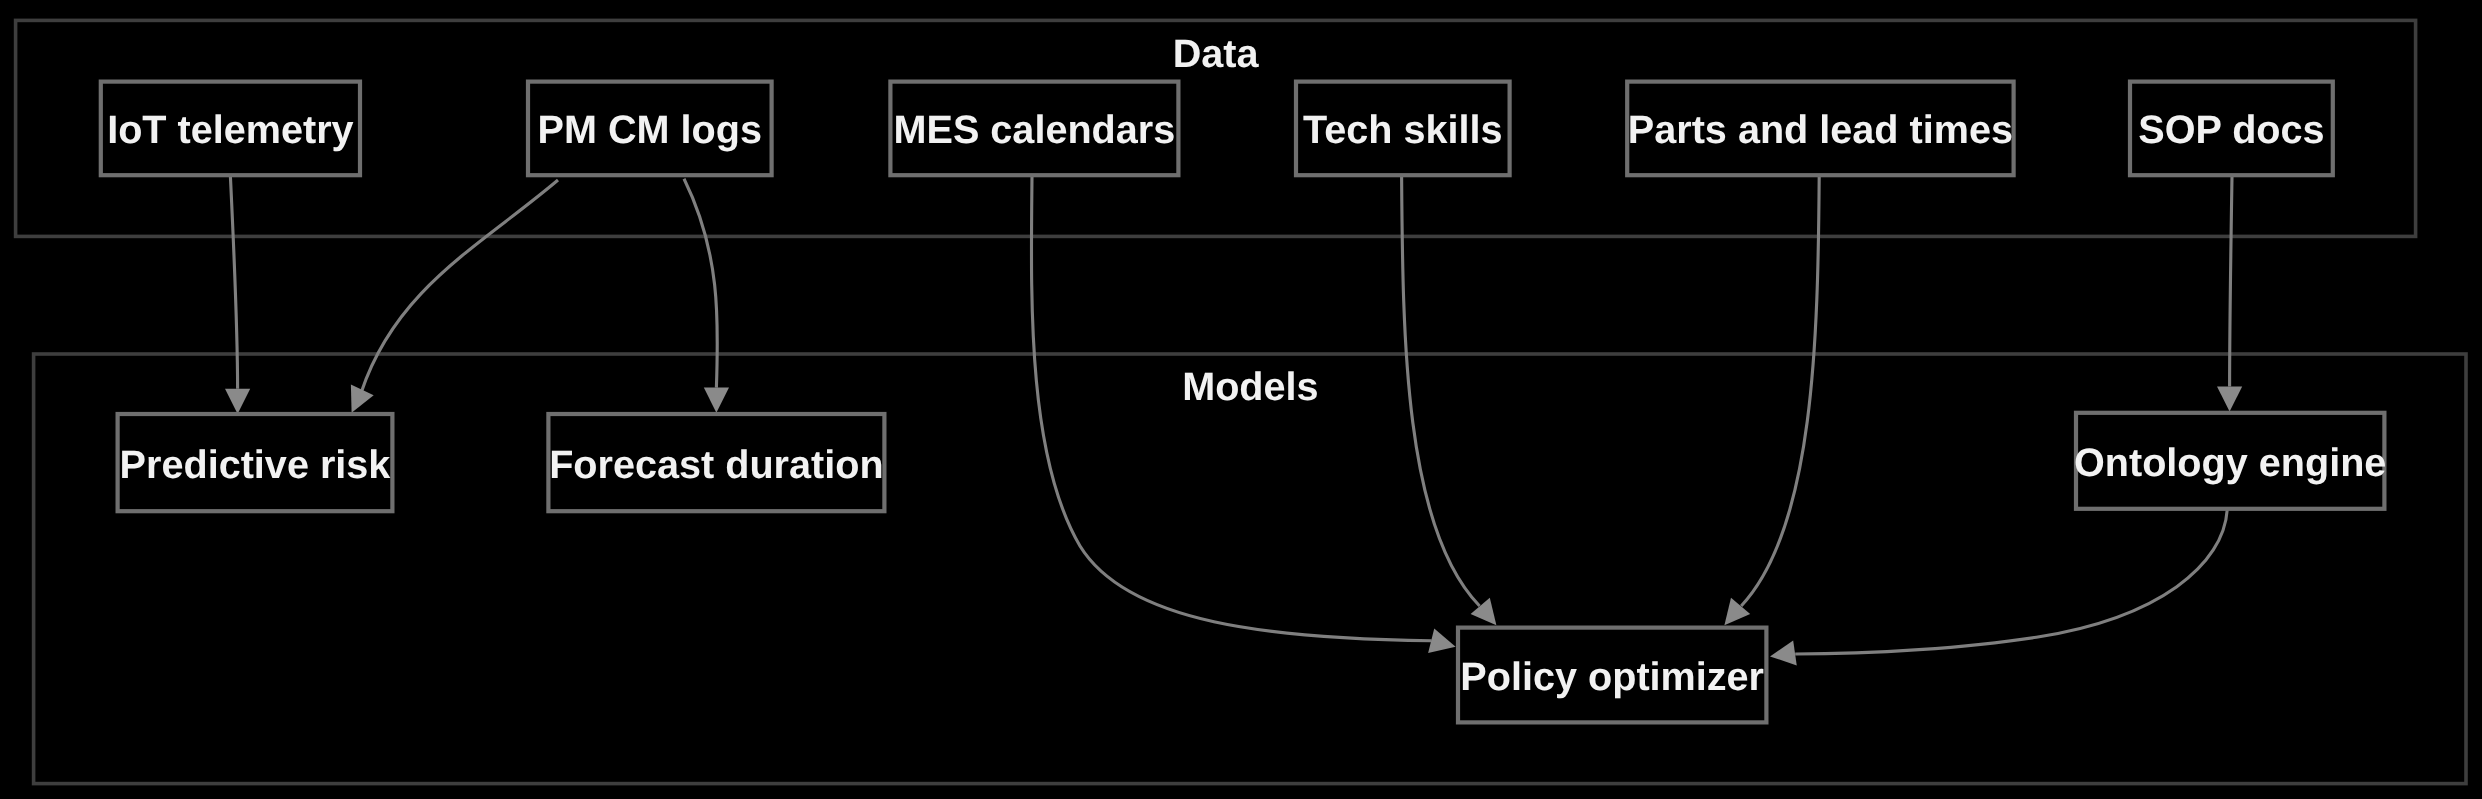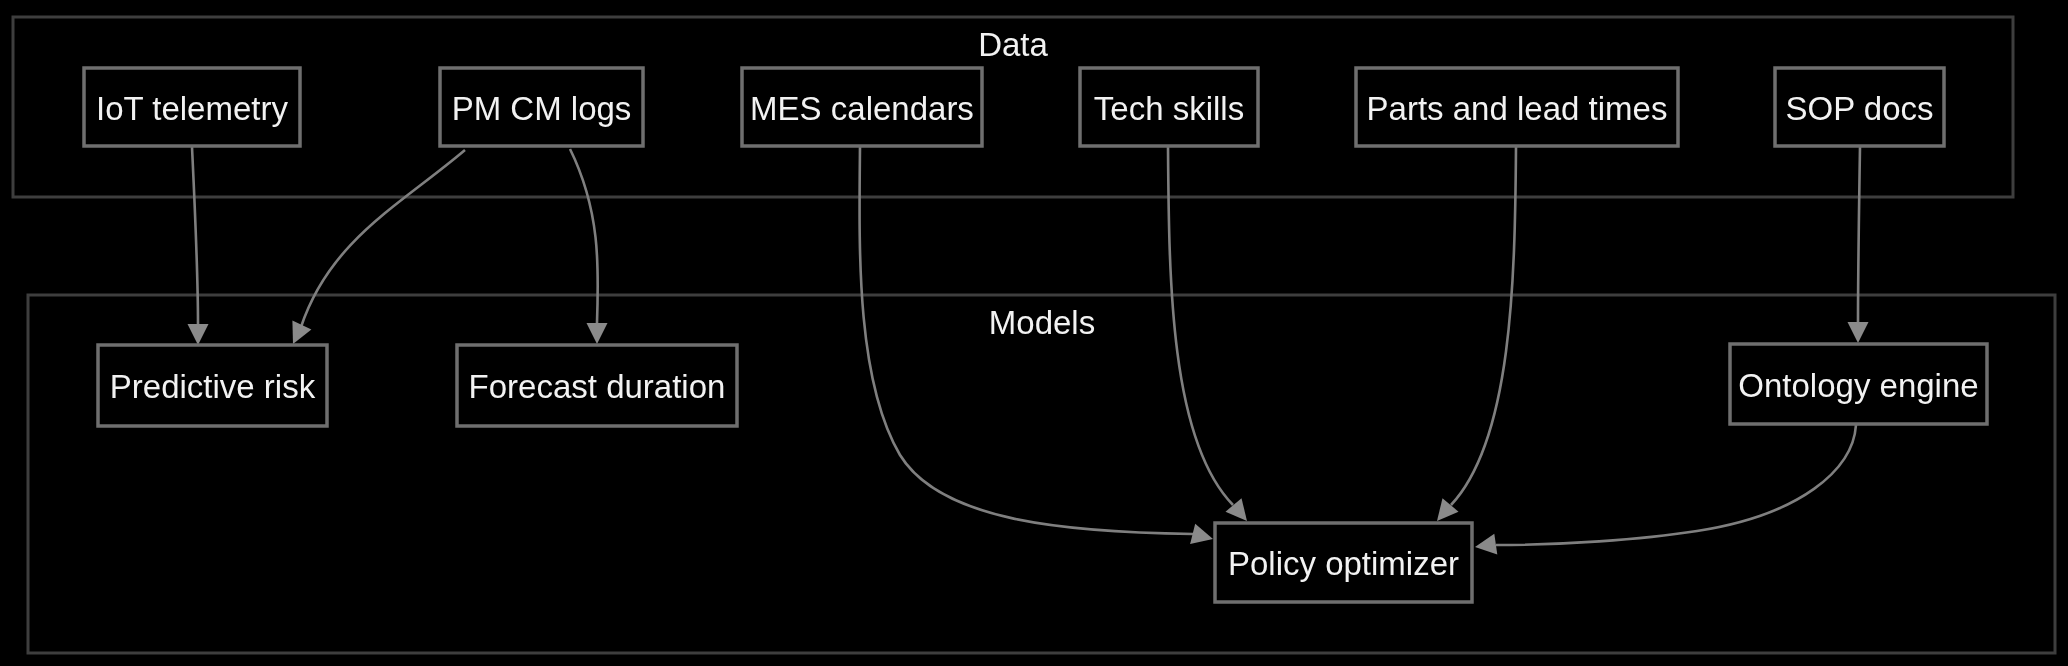--- a/index.html
+++ b/index.html
@@ -9,20 +9,21 @@
     width: 2068px;
     height: 666px;
     overflow: hidden;
     font-family: "Liberation Sans", sans-serif;
   }
   .stage {
     position: relative;
     width: 2068px;
     height: 590px;
     background: #000000;
+    font-weight: bold;
   }
   svg { display: block; }
   .cluster-rect {
     fill: none;
     stroke-width: 3px;
   }
   .node-rect {
     fill: #000000;
     stroke-width: 3.5px;
   }

